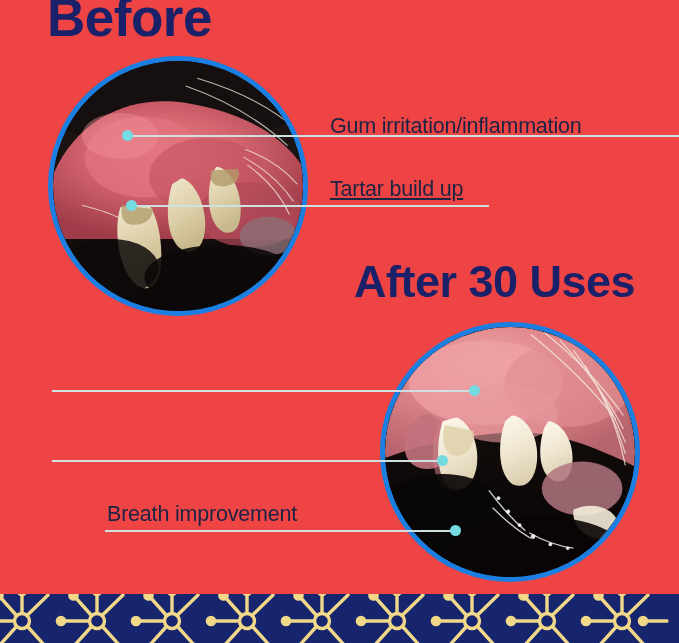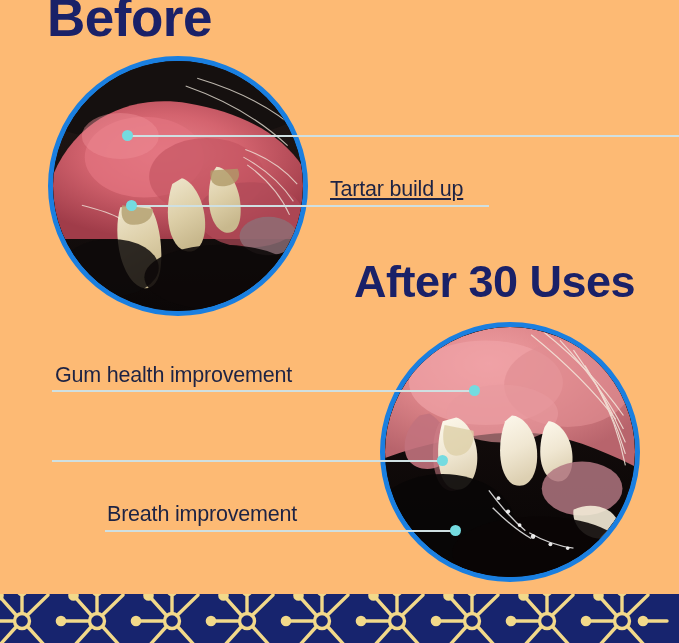--- a/index.html
+++ b/index.html
@@ -4,21 +4,21 @@
 <style>
   html, body {
     margin: 0;
     padding: 0;
     background: #ffffff;
   }
   #stage {
     position: relative;
     width: 679px;
     height: 643px;
-    background: #fdba74;
+    background: #ef4444;
     overflow: hidden;
     font-family: "Liberation Sans", sans-serif;
   }
 
   
   .heading {
     position: absolute;
     color: #1a2168;
     font-weight: 700;
     letter-spacing: -0.5px;
@@ -152,20 +152,21 @@
           <path d="M202 108 C 224 124, 238 142, 246 160"></path>
           <path d="M30 150 C 46 154, 60 158, 70 164"></path>
         </g>
         <ellipse cx="130" cy="130" rx="132" ry="132" fill="none" stroke="#000" stroke-width="0"></ellipse>
       </svg>
     </div>
   </div>
 
   <div class="callout-dot" style="left:122px; top:130px;"></div>
   <div class="callout-line" style="left:132px; top:135px; width:547px;"></div>
+  <div class="callout-label" style="left:330px; top:114px;">Gum irritation/inflammation</div>
 
   <div class="callout-dot" style="left:126px; top:200px;"></div>
   <div class="callout-line" style="left:136px; top:205px; width:353px;"></div>
   <div class="callout-label" style="left:330px; top:177px;text-decoration:underline;">Tartar build up</div>
 
   <div class="heading" id="heading-after">After 30 Uses</div>
 
   <div class="photo-circle" id="photo-after">
     <div class="photo-inner">
       <svg class="photo-svg" viewBox="0 0 260 260" preserveAspectRatio="xMidYMid slice">
@@ -220,21 +221,20 @@
           <path d="M196 24 C 218 54, 236 86, 250 120"></path>
           <path d="M208 40 C 226 68, 240 98, 250 132"></path>
           <path d="M220 60 C 234 86, 244 114, 250 144"></path>
         </g>
       </svg>
     </div>
   </div>
 
   <div class="callout-line" style="left:52px; top:390px; width:423px;"></div>
   <div class="callout-dot" style="left:469px; top:385px;"></div>
-  <div class="callout-label" style="left:55px; top:363px;">Gum health improvement</div>
 
   <div class="callout-line" style="left:52px; top:460px; width:390px;"></div>
   <div class="callout-dot" style="left:437px; top:455px;"></div>
 
   <div class="callout-line" style="left:105px; top:530px; width:350px;"></div>
   <div class="callout-dot" style="left:450px; top:525px;"></div>
   <div class="callout-label" style="left:107px; top:502px;">Breath improvement</div>
 
   <div id="footer-band">
     <svg width="679" height="49" viewBox="0 0 679 49">

